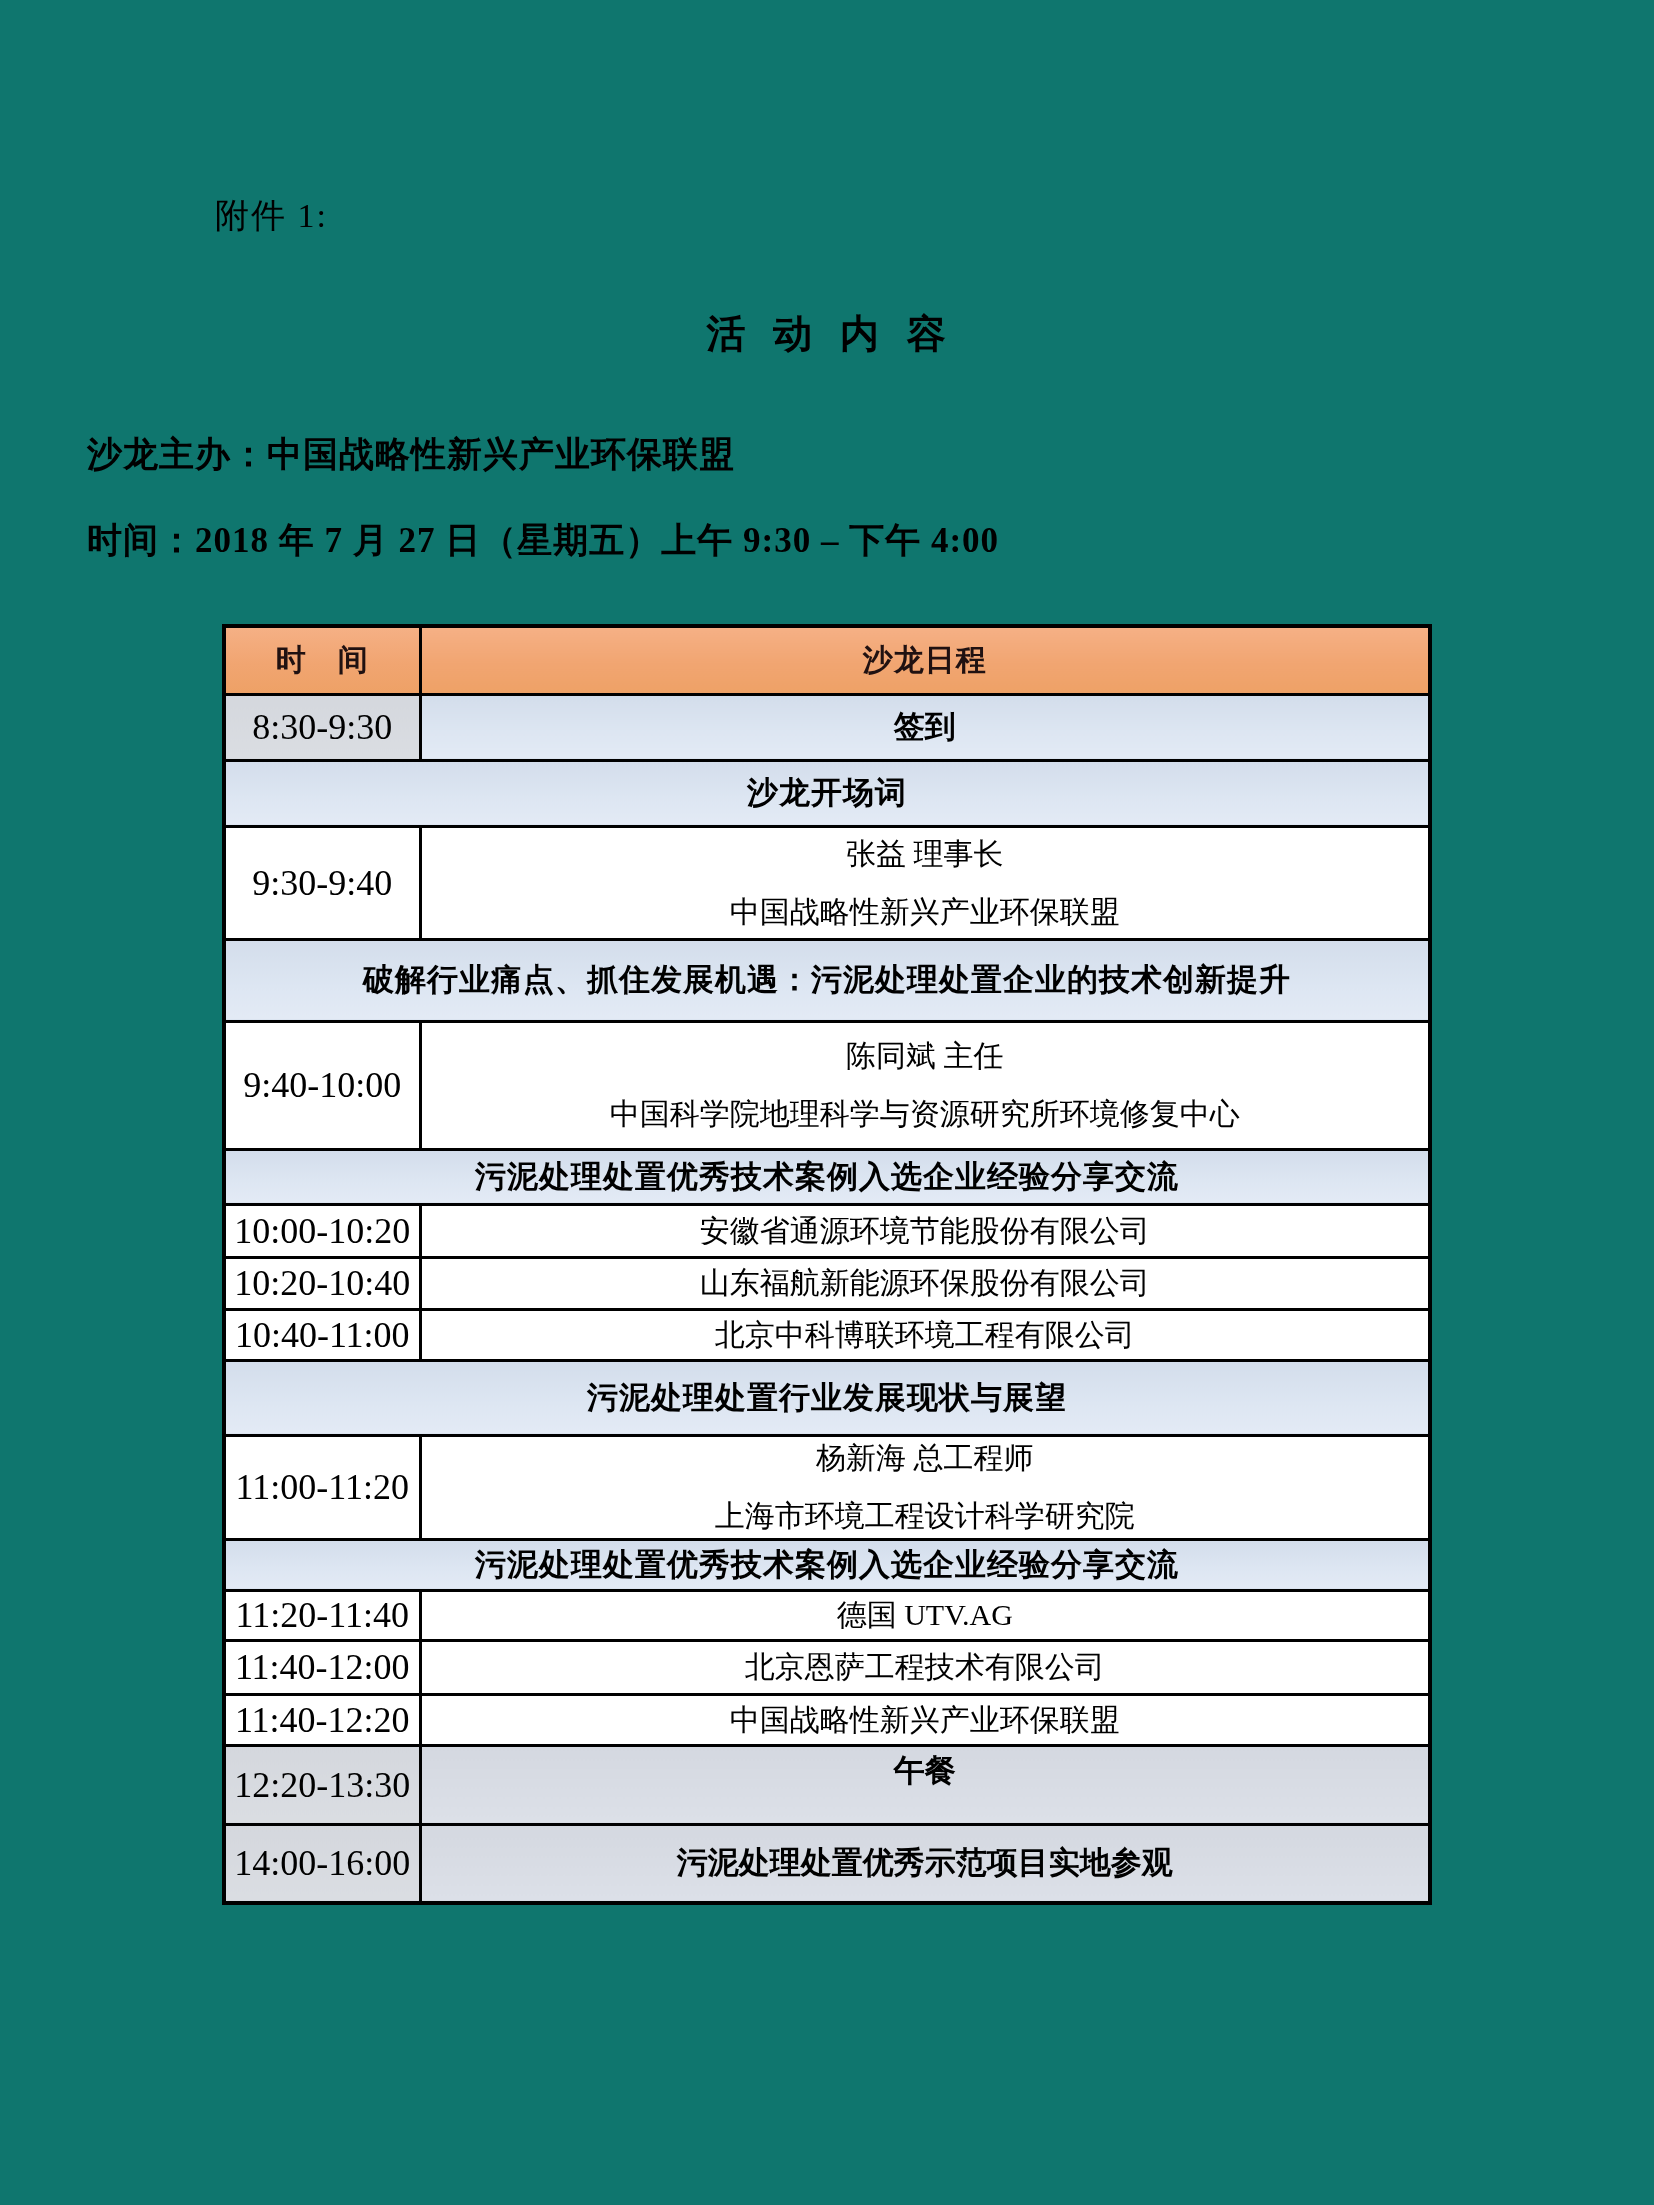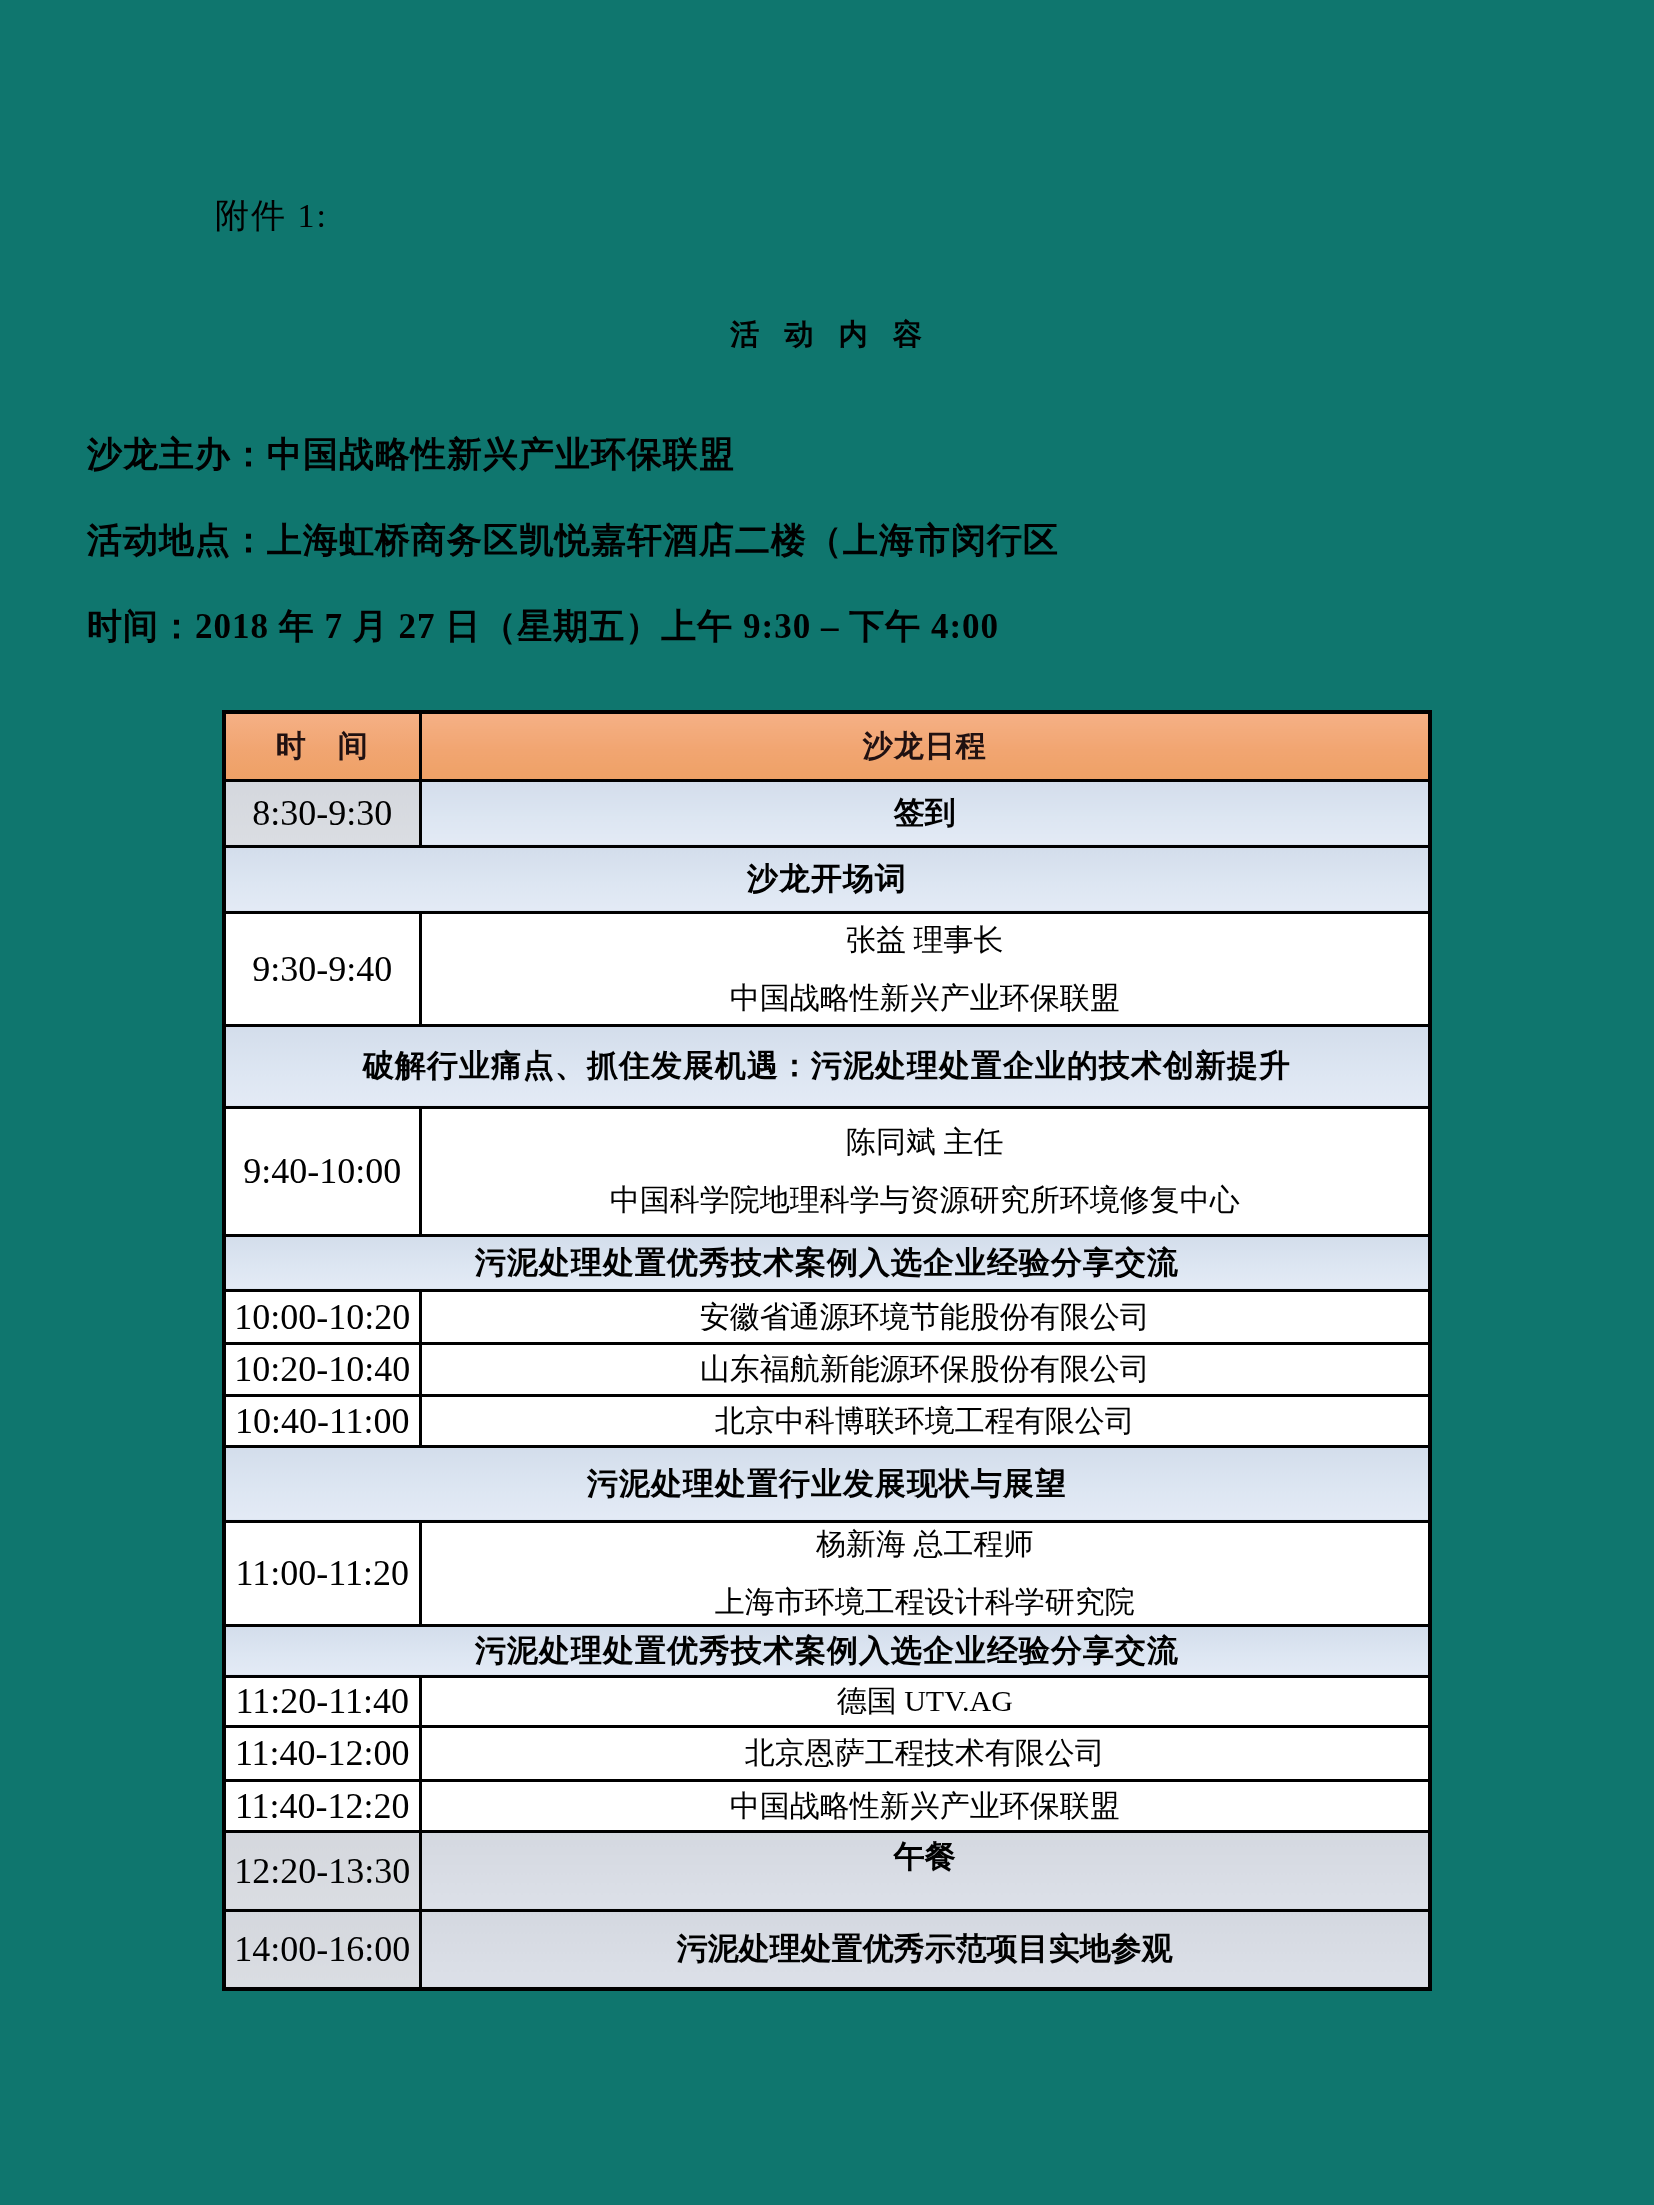--- a/index.html
+++ b/index.html
@@ -15,21 +15,21 @@
   .attachment{
     padding-top:196px;
     margin-left:215px;
     font-size:34px;
     line-height:40px;
     letter-spacing:2px;
   }
   .title{
     margin:70px 0 0 0;
     text-align:center;
-    font-size:29px;
+    font-size:39px;
     font-weight:bold;
     line-height:56px;
     word-spacing:14px;
     letter-spacing:2px;
   }
   .info{
     margin:50px 215px 0 87px;
   }
   .info-line{
     font-size:35px;
@@ -117,21 +117,20 @@
 <body>
 
 <div class="page">
 
   <div class="attachment">附件 1:</div>
 
   <div class="title">活 动 内 容</div>
 
   <div class="info">
       <div class="info-line">沙龙主办：中国战略性新兴产业环保联盟</div>
-      <div class="info-line">活动地点：上海虹桥商务区凯悦嘉轩酒店二楼（上海市闵行区</div>
       <div class="info-line">时间：2018 年 7 月 27 日（星期五）上午 9:30 – 下午 4:00</div>
     </div>
 
   <table class="schedule">
     <colgroup>
         <col class="c-time">
         <col class="c-agenda">
       </colgroup>
     <thead>
       <tr>

